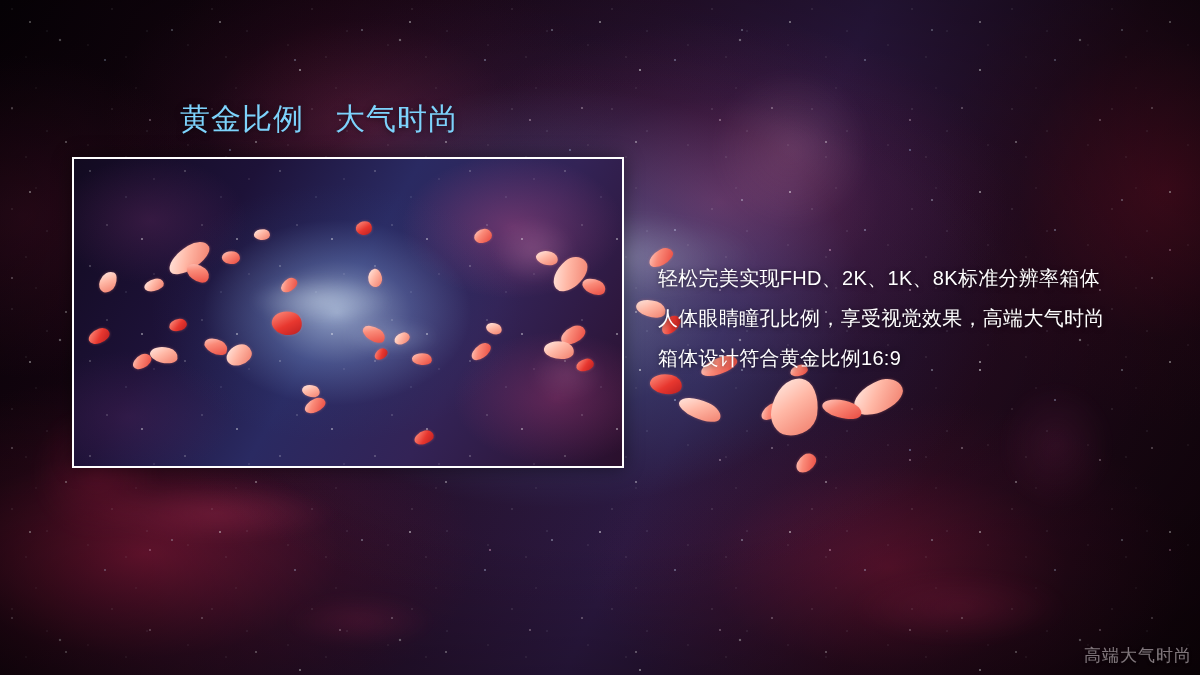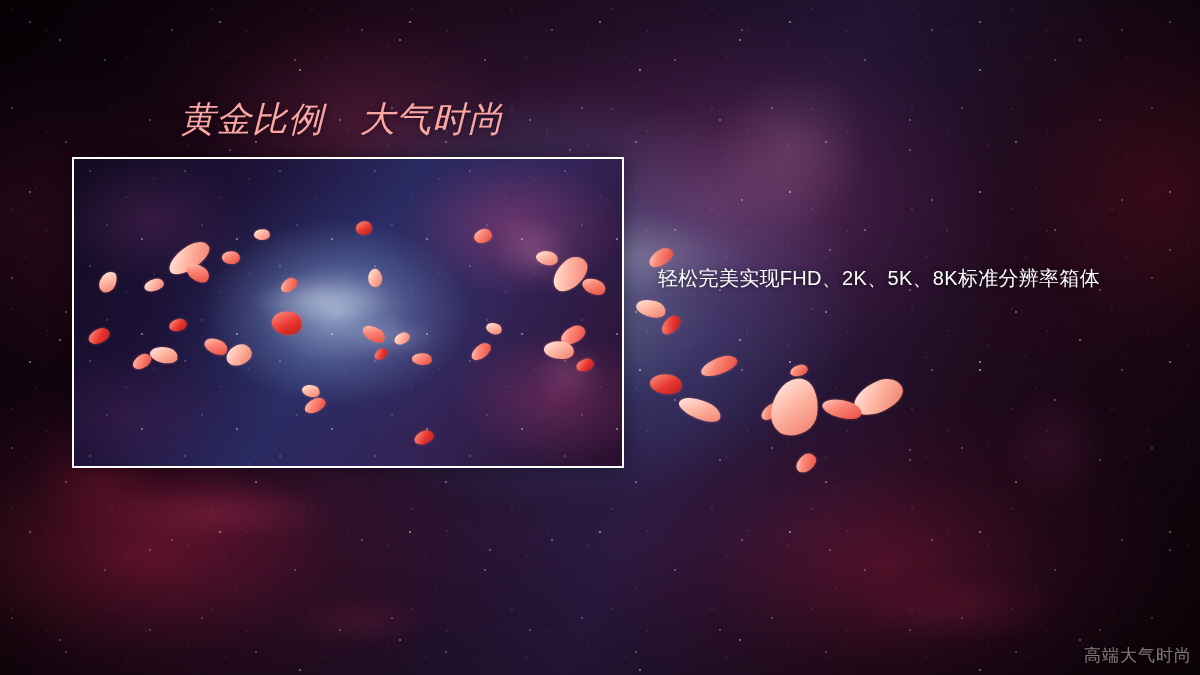--- a/index.html
+++ b/index.html
@@ -91,27 +91,26 @@
   
   .bg-vignette {
     background: radial-gradient(ellipse 78% 82% at 50% 48%, rgba(0,0,0,0) 40%, rgba(0,0,0,0.35) 78%, rgba(0,0,0,0.72) 100%);
   }
 
   
   .slide-title {
     position: absolute;
     left: 180px;
     top: 100px;
-    color: #fca5a5;
-    font-size: 35px;
+    color: #7dd3fc;
+    font-size: 30px;
     line-height: 38px;
     letter-spacing: 1px;
     white-space: pre;
     text-shadow: 0 1px 6px rgba(0,0,0,0.55);
-    font-style: italic;
   }
 
   
   .photo-frame {
     position: absolute;
     left: 72px;
     top: 157px;
     width: 548px;
     height: 307px;
     border: 2px solid #ffffff;
@@ -259,18 +258,20 @@
         <div class="petal pale" style="left:470px; top:182px; width:30px; height:18px; transform:rotate(10deg);"></div>
         <div class="petal deep" style="left:502px; top:200px; width:18px; height:12px; transform:rotate(-12deg);"></div>
         <div class="petal pale" style="left:476px; top:102px; width:40px; height:26px; transform:rotate(-40deg);"></div>
         <div class="petal" style="left:508px; top:120px; width:24px; height:15px; transform:rotate(26deg);"></div>
         <div class="petal deep" style="left:340px; top:272px; width:20px; height:13px; transform:rotate(-16deg);"></div>
       </div>
     </div>
   </div>
 
   <div class="body-text">
-    <div class="body-line">轻松完美实现FHD、2K、5K、8K标准分辨率箱体</div>
+    <div class="body-line">轻松完美实现FHD、2K、1K、8K标准分辨率箱体</div>
+    <div class="body-line">人体眼睛瞳孔比例，享受视觉效果，高端大气时尚</div>
+    <div class="body-line">箱体设计符合黄金比例16:9</div>
   </div>
 
   <div class="watermark">高端大气时尚</div>
 
 </div>
 
 </body></html>

